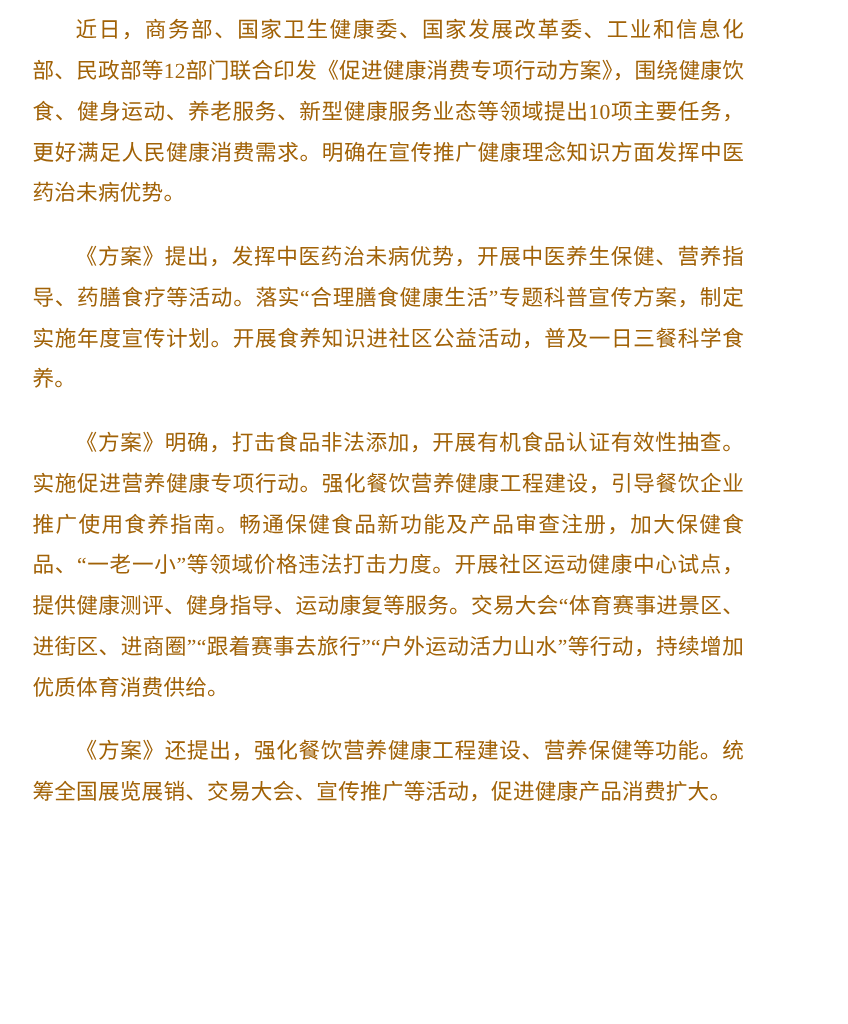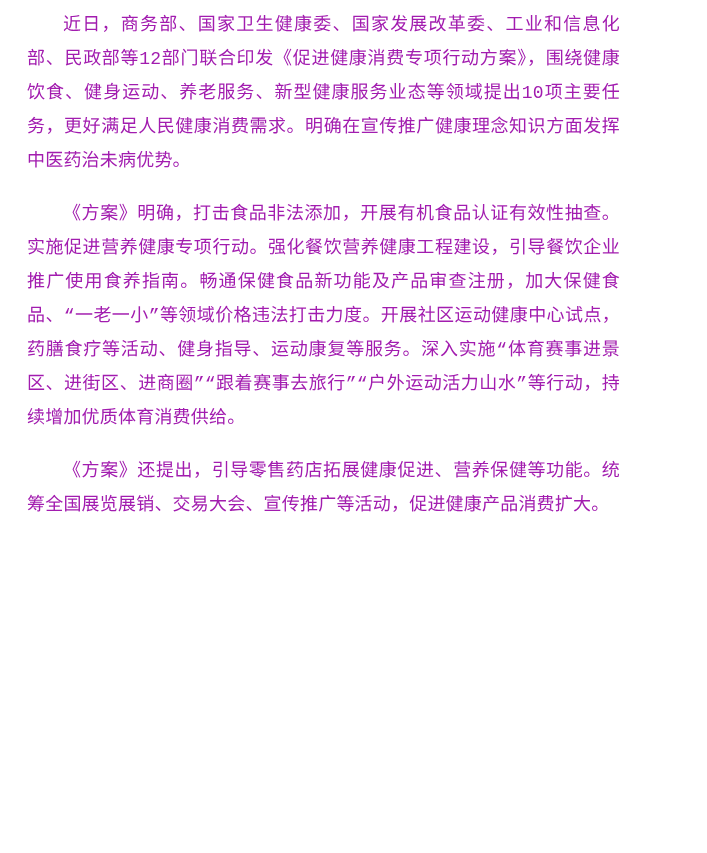--- a/index.html
+++ b/index.html
@@ -9,33 +9,34 @@
   body {
     width: 707px;
     height: 853px;
     background: #ffffff;
     overflow: hidden;
   }
   .article {
     box-sizing: border-box;
     width: 646px;
     padding: 8px 26px 0 27px;
-    font-family: Liberation Mono, monospace;
+    font-family: Liberation Serif, serif;
     font-size: 18px;
     line-height: 34px;
-    color: #a21caf;
+    color: #a16207;
     text-align: justify;
     letter-spacing: 0.2px;
   }
   .article p {
     margin: 0 0 19px 0;
     text-indent: 2em;
     word-break: break-all;
   }
 </style>
 </head>
 <body>
 
 <article class="article">
   <p>近日，商务部、国家卫生健康委、国家发展改革委、工业和信息化部、民政部等12部门联合印发《促进健康消费专项行动方案》，围绕健康饮食、健身运动、养老服务、新型健康服务业态等领域提出10项主要任务，更好满足人民健康消费需求。明确在宣传推广健康理念知识方面发挥中医药治未病优势。</p>
-  <p>《方案》明确，打击食品非法添加，开展有机食品认证有效性抽查。实施促进营养健康专项行动。强化餐饮营养健康工程建设，引导餐饮企业推广使用食养指南。畅通保健食品新功能及产品审查注册，加大保健食品、“一老一小”等领域价格违法打击力度。开展社区运动健康中心试点，药膳食疗等活动、健身指导、运动康复等服务。深入实施“体育赛事进景区、进街区、进商圈”“跟着赛事去旅行”“户外运动活力山水”等行动，持续增加优质体育消费供给。</p>
-  <p>《方案》还提出，引导零售药店拓展健康促进、营养保健等功能。统筹全国展览展销、交易大会、宣传推广等活动，促进健康产品消费扩大。</p>
+  <p>《方案》提出，发挥中医药治未病优势，开展中医养生保健、营养指导、药膳食疗等活动。落实“合理膳食健康生活”专题科普宣传方案，制定实施年度宣传计划。开展食养知识进社区公益活动，普及一日三餐科学食养。</p>
+  <p>《方案》明确，打击食品非法添加，开展有机食品认证有效性抽查。实施促进营养健康专项行动。强化餐饮营养健康工程建设，引导餐饮企业推广使用食养指南。畅通保健食品新功能及产品审查注册，加大保健食品、“一老一小”等领域价格违法打击力度。开展社区运动健康中心试点，提供健康测评、健身指导、运动康复等服务。交易大会“体育赛事进景区、进街区、进商圈”“跟着赛事去旅行”“户外运动活力山水”等行动，持续增加优质体育消费供给。</p>
+  <p>《方案》还提出，强化餐饮营养健康工程建设、营养保健等功能。统筹全国展览展销、交易大会、宣传推广等活动，促进健康产品消费扩大。</p>
 </article>
 
 </body></html>

